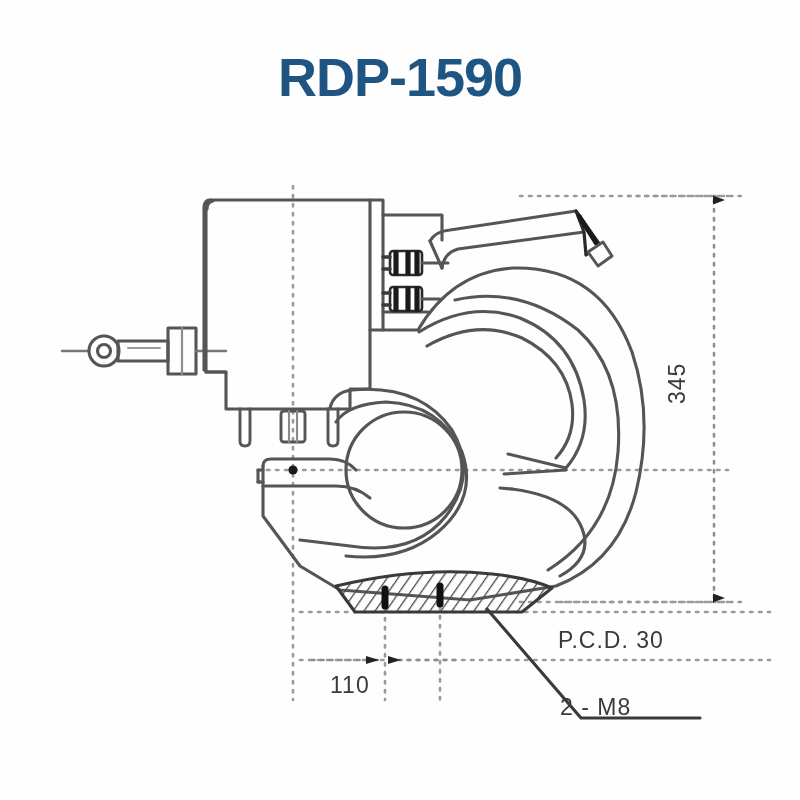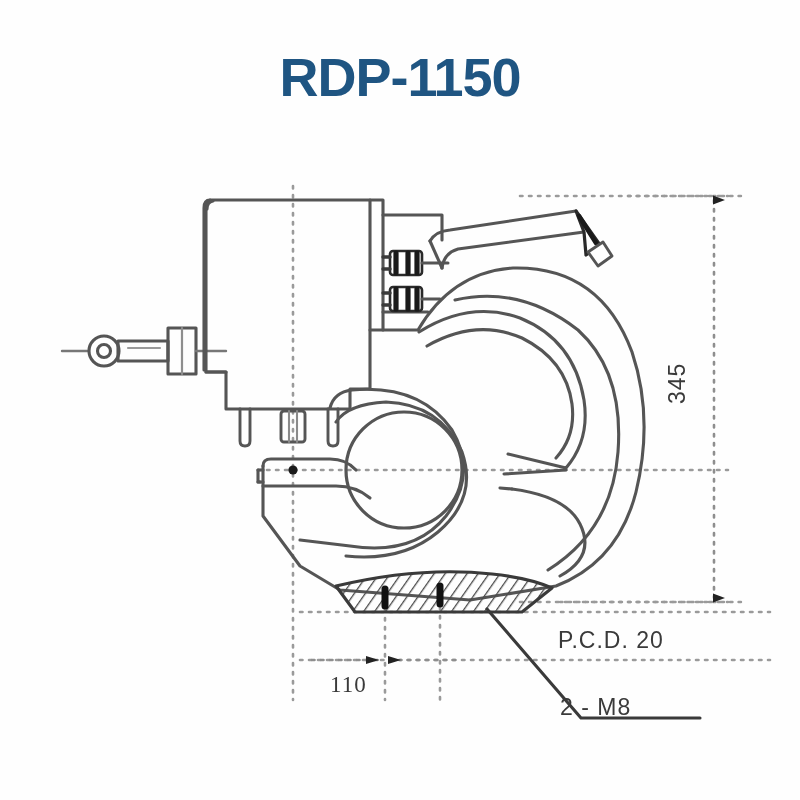--- a/index.html
+++ b/index.html
@@ -42,34 +42,34 @@
     position: absolute;
     font-family: "Liberation Sans", sans-serif;
     font-size: 23px;
     color: #3a3a3a;
     letter-spacing: 1px;
     white-space: nowrap;
     user-select: none;
   }
   #lbl-pcd { left: 558px; top: 627px; }
   #lbl-m8  { left: 560px; top: 694px; }
-  #lbl-110 { left: 330px; top: 672px; font-family: Liberation Serif, serif; }
+  #lbl-110 { left: 330px; top: 672px; }
   #lbl-345 {
     left: 664px;
     top: 404px;
     transform: rotate(-90deg);
     transform-origin: 0 0;
   }
 </style>
 </head>
 <body>
 
 <div id="page">
 
-  <div id="title">RDP-1150</div>
+  <div id="title">RDP-1590</div>
 
   <svg id="drawing" width="800" height="800" viewBox="0 0 800 800">
 
     <defs>
       <pattern id="hatch" patternUnits="userSpaceOnUse" width="9" height="9" patternTransform="rotate(35)">
         <line x1="0" y1="0" x2="0" y2="9" stroke="#4a4a4a" stroke-width="2.6"></line>
       </pattern>
       <marker id="arrUp" markerWidth="10" markerHeight="12" refX="5" refY="11" orient="auto" markerUnits="userSpaceOnUse">
         <path d="M5,0 L9.5,12 L0.5,12 Z" fill="#222"></path>
       </marker>
@@ -271,17 +271,17 @@
         <path d="M487,609 L581,718 L700,718" stroke="#3a3a3a" stroke-width="3.1" fill="none"></path>
       </g>
 
     </g>
   </svg>
 
   <div class="lbl" id="lbl-345">345</div>
 
   <div class="lbl" id="lbl-110">110</div>
 
-  <div class="lbl" id="lbl-pcd">P.C.D. 20</div>
+  <div class="lbl" id="lbl-pcd">P.C.D. 30</div>
 
   <div class="lbl" id="lbl-m8">2 - M8</div>
 
 </div>
 
 </body></html>

